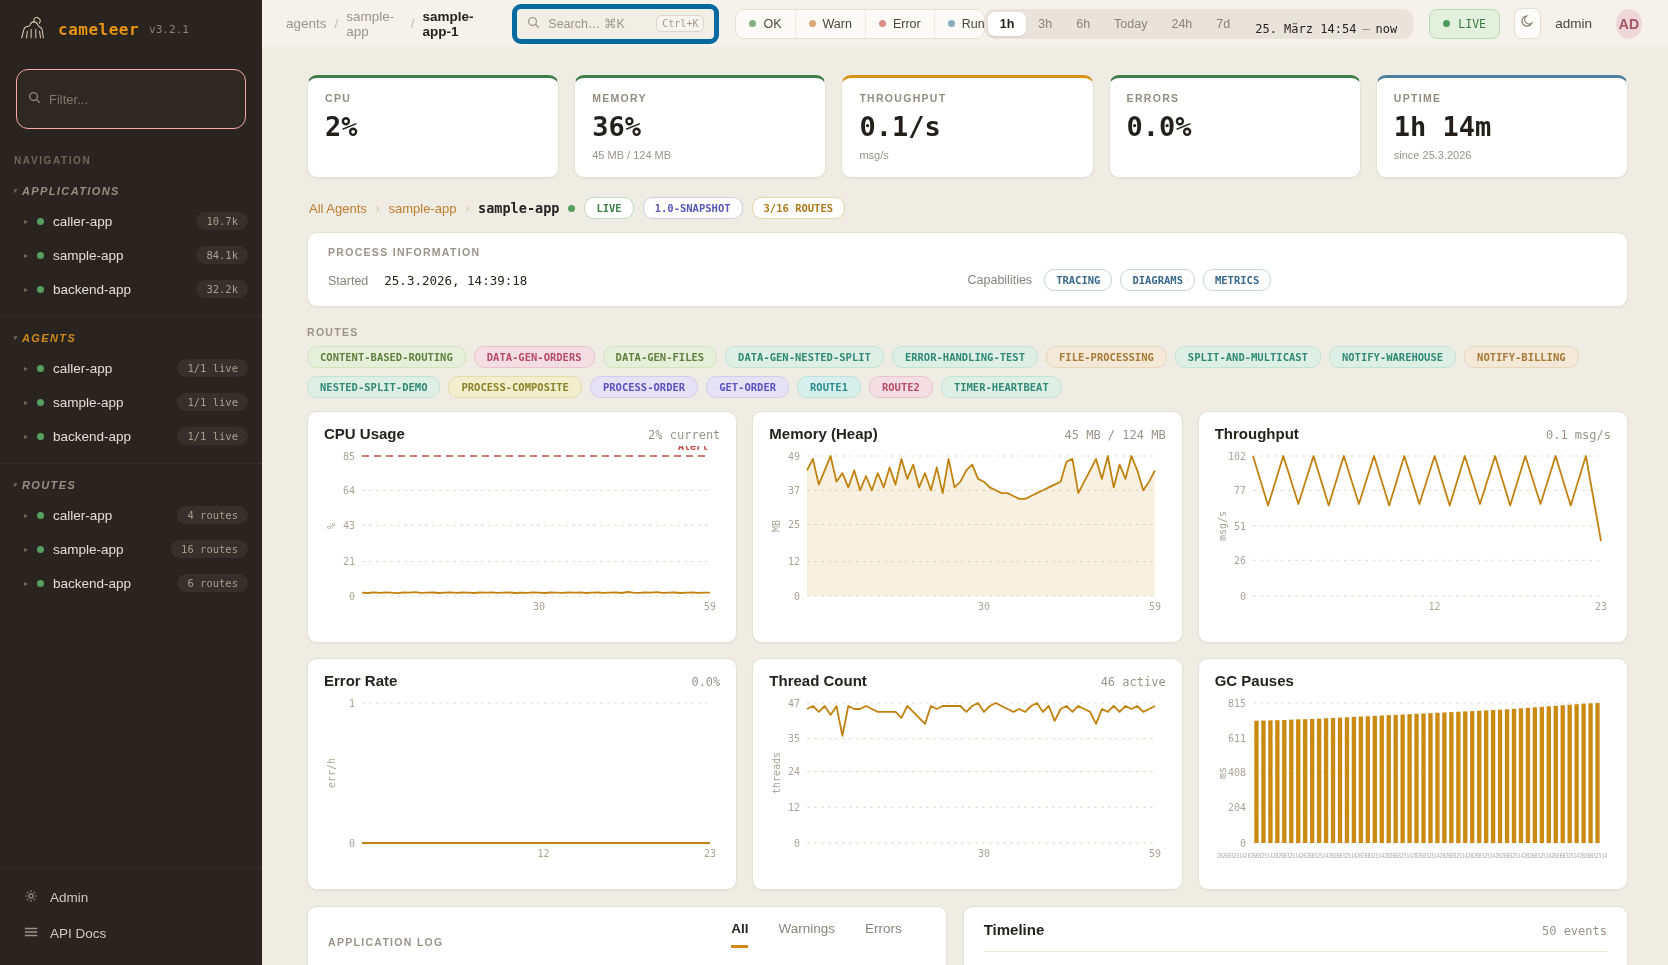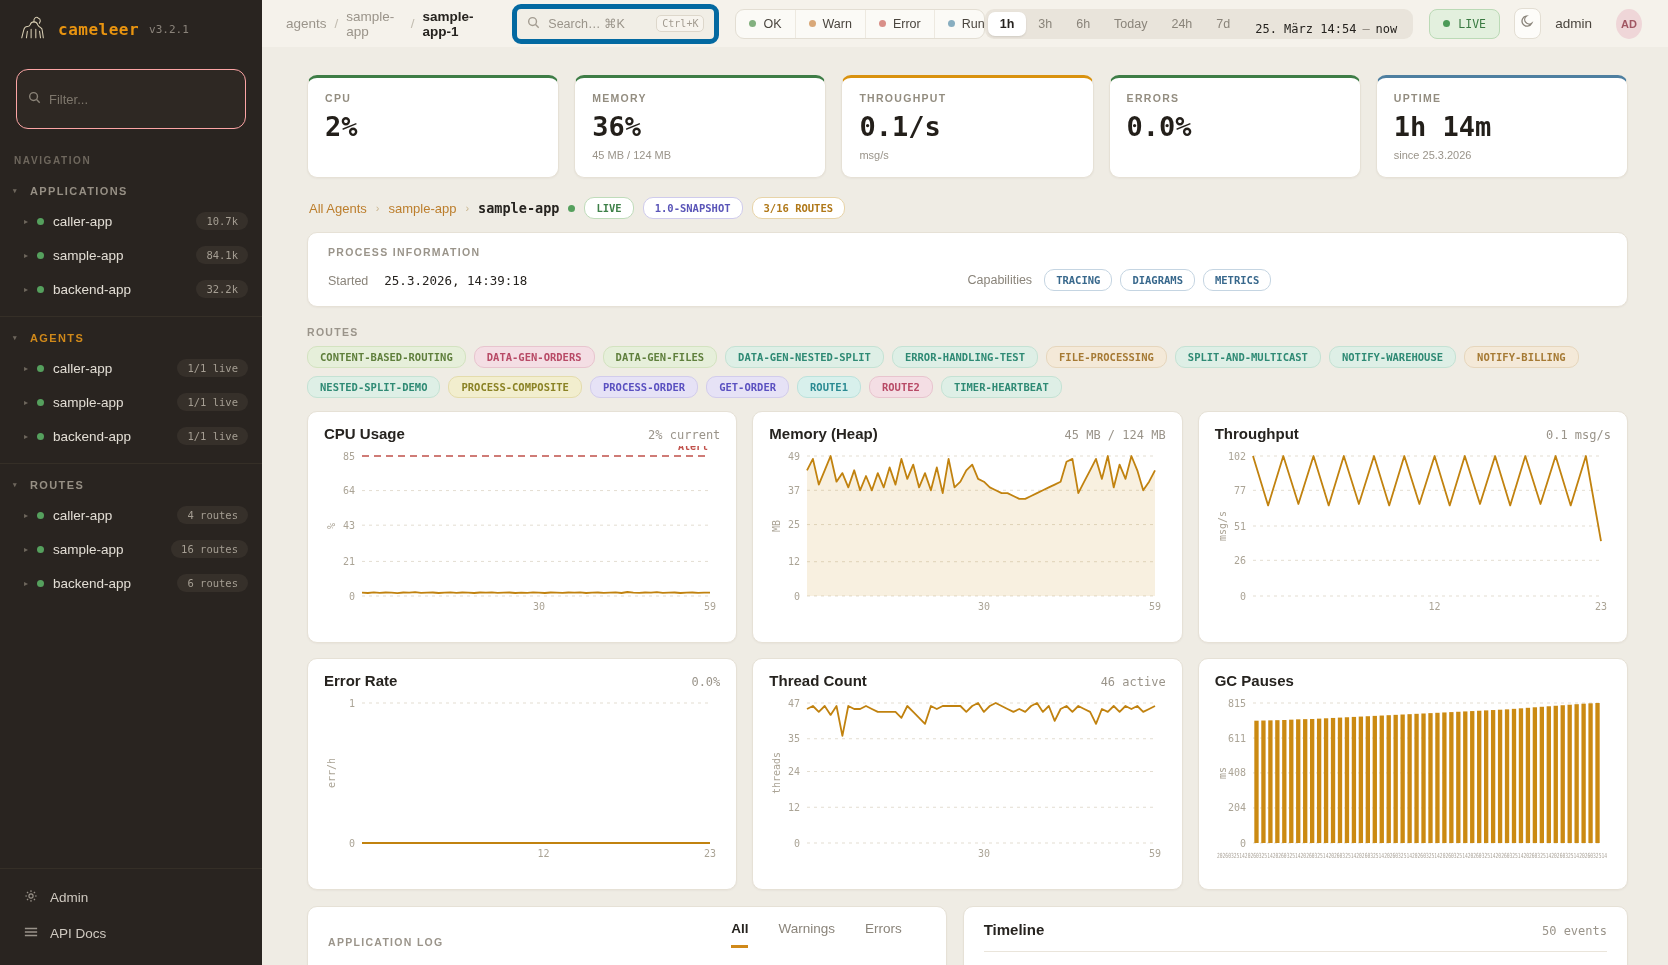--- a/index.html
+++ b/index.html
@@ -11,21 +11,21 @@
   .sidebar { width:262px; flex:none; background:#292420; display:flex; flex-direction:column; color:#D9D4CB; }
   .logo-row { display:flex; align-items:center; gap:10px; padding:14px 18px 12px 18px; }
   .logo-name { font-family:"DejaVu Sans Mono", monospace; font-weight:bold; font-size:16px; color:#E89410; letter-spacing:.5px; }
   .logo-ver { font-size:11px; color:#8A837A; font-family:"DejaVu Sans Mono", monospace; }
   .filter-box { margin:12px 16px 4px 16px; display:flex; align-items:center; gap:8px; border:1px solid #fca5a5; border-radius:12px; padding:20px 11px; background:#2E2823; }
   .filter-box input { background:transparent; border:none; outline:none; color:#C9C3B8; font-size:13px; width:160px; font-family:"Liberation Sans", sans-serif; }
   .filter-box input::placeholder { color:#7E776C; }
   .nav-label { margin:22px 16px 4px 14px; font-size:10px; letter-spacing:1.6px; font-weight:bold; color:#6E675D; }
   .nav-section { padding:6px 0 10px 0; border-bottom:1px solid #352F27; }
   .nav-section:last-child { border-bottom:none; }
-  .section-header { display:flex; align-items:center; gap:12px; padding:9px 4px 7px 13px; font-size:11px; font-weight:bold; letter-spacing:1.4px; color:#968F84; cursor:default; }
+  .section-header { display:flex; align-items:center; gap:4px; padding:9px 4px 7px 13px; font-size:11px; font-weight:bold; letter-spacing:1.4px; color:#968F84; cursor:default;font-style:italic; }
   .section-header .s-caret { font-size:7px; color:#6E675D; }
   .section-header.accent { color:#D0891A; }
   .nav-item { display:flex; align-items:center; gap:9px; padding:8px 14px 8px 24px; font-size:13.5px; color:#E2DDD4; }
   .nav-item .i-caret { font-size:8px; color:#6E675D; }
   .dot { width:7px; height:7px; border-radius:50%; background:#55A05D; flex:none; }
   .nav-badge { margin-left:auto; background:#36302A; color:#A59E93; font-family:"DejaVu Sans Mono", monospace; font-size:10.5px; padding:3px 10px; border-radius:9px; }
   .side-spacer { flex:1; }
   .side-footer { border-top:1px solid #352F27; padding:10px 0 14px 0; }
   .footer-item { display:flex; align-items:center; gap:12px; padding:10px 24px; font-size:13.5px; color:#CFC9C0; }
 
@@ -45,21 +45,21 @@
   .s-dot { width:7px; height:7px; border-radius:50%; }
   .time-group { margin-left:auto; display:flex; align-items:flex-end; background:#E9E4DB; border-radius:9px; padding:3px; }
   .time-item { padding:5px 12px; font-size:12.5px; color:#8A847A; border-radius:7px; cursor:pointer; }
   .time-item.active { background:#FFFFFF; color:#26231F; font-weight:bold; box-shadow:0 1px 2px rgba(30,25,15,.12); }
   .date-text { font-family:"DejaVu Sans Mono", monospace; font-size:12px; color:#26231F; padding:0 13px; white-space:pre; }
   .date-dash { color:#8A847A; padding:0 6px; }
   .live-badge { display:flex; align-items:center; gap:8px; margin-left:16px; background:#E3F0DE; border:1px solid #BBDAB6; color:#3A7A42; font-family:"DejaVu Sans Mono", monospace; font-size:11.5px; padding:7px 13px; border-radius:8px; }
   .live-badge .dot { background:#4C9A57; }
   .theme-btn { margin-left:14px; width:31px; height:31px; border-radius:8px; background:#FDFCF9; border:1px solid #E3DED3; display:flex; align-items:center; justify-content:center; cursor:pointer; }
   .admin-name { margin-left:14px; font-size:13.5px; color:#4A453E; }
-  .avatar { margin-left:24px; width:30px; height:30px; border-radius:50%; background:#EFD6D8; color:#A15662; font-size:11px; font-weight:bold; display:flex; align-items:center; justify-content:center; }
+  .avatar { margin-left:24px; width:30px; height:30px; border-radius:50%; background:#EFD6D8; color:#A15662; font-size:14px; font-weight:bold; display:flex; align-items:center; justify-content:center; }
 
   
   .content { flex:1; padding:28px 40px 0 45px; overflow:hidden; }
   .card { background:#FFFFFF; border:1px solid #E6E1D6; border-radius:10px; box-shadow:0 1px 2px rgba(40,35,25,.04); }
 
   .kpi-row { display:grid; grid-template-columns:repeat(5,1fr); gap:15px; }
   .kpi-card { background:#fff; border:1px solid #E6E1D6; border-top:3px solid #3E7D46; border-radius:10px; padding:14px 17px 12px 17px; height:103px; box-shadow:0 1px 2px rgba(40,35,25,.04); }
   .kpi-label { font-size:10.5px; font-weight:bold; letter-spacing:1.3px; color:#938D80; }
   .kpi-value { font-family:"DejaVu Sans Mono", monospace; font-weight:bold; font-size:27px; color:#231F1A; margin-top:7px; }
   .kpi-sub { font-size:11px; color:#9A948A; margin-top:7px; min-height:13px; }

